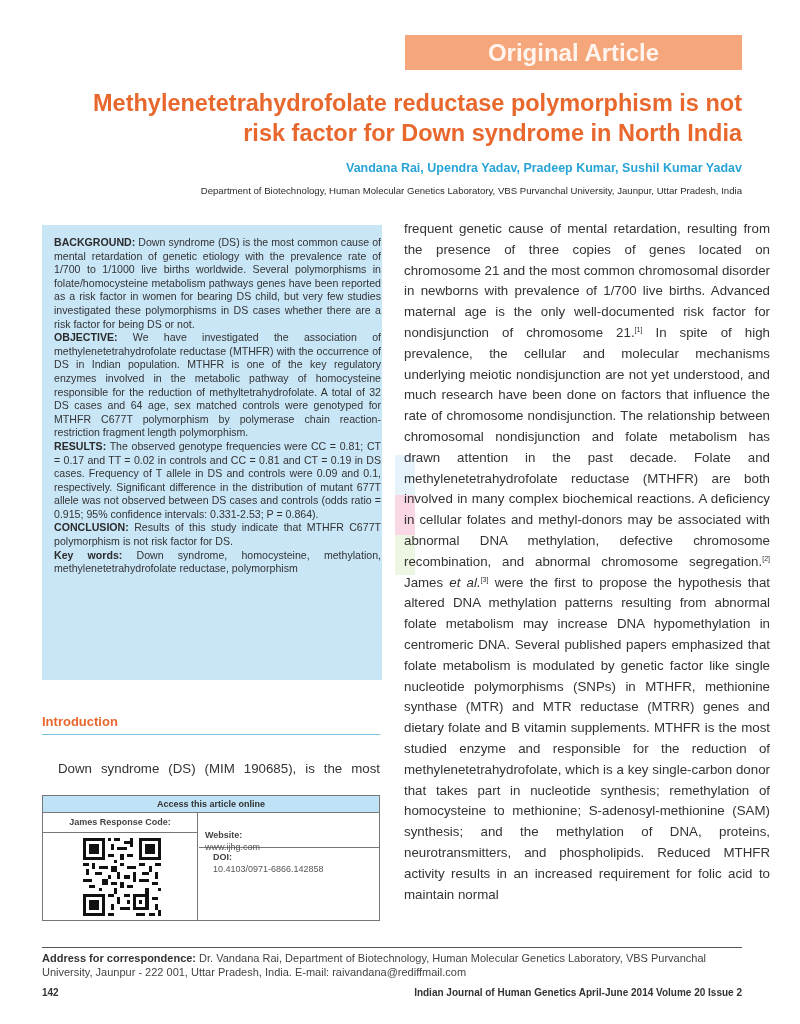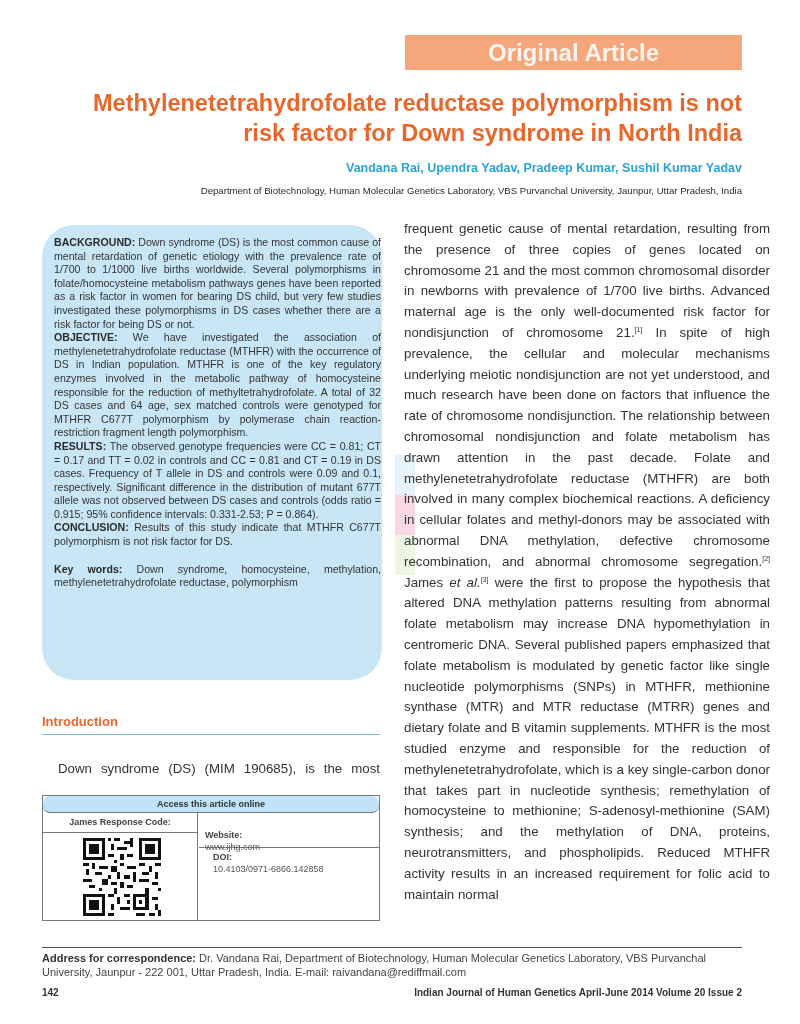--- a/index.html
+++ b/index.html
@@ -20,44 +20,44 @@
     color: #29a4d6; font-weight: bold; font-size: 12.5px;
   }
   .affil {
     position: absolute; left: 40px; top: 185px; width: 702px; text-align: right;
     color: #2b2b2b; font-size: 9.6px;
   }
 
   .abstract {
     position: absolute; left: 42px; top: 225px; width: 340px; height: 455px;
     background: #c9e6f7; padding: 11px 1px 10px 12px;
-    font-size: 10.6px; line-height: 13.6px; text-align: justify; color: #333; border-radius: 32px;
+    font-size: 10.6px; line-height: 13.6px; text-align: justify; color: #333;
   }
   .abstract p { margin: 0; }
   .abstract b { color: #2b2b2b; font-weight: bold; }
-  .abstract .kw { margin-top: 14px; }
+  .abstract .kw { }
 
   .intro-head {
     position: absolute; left: 42px; top: 714px; width: 338px;
     color: #e8672d; font-weight: bold; font-size: 13px; padding-bottom: 5px;
     border-bottom: 1.5px solid #7cc0e0;
   }
   .intro-first {
     position: absolute; left: 42px; top: 761px; width: 338px;
     font-size: 13.3px; text-align: justify; text-align-last: justify; color: #333;
     padding-left: 16px;
   }
 
   .access {
     position: absolute; left: 42px; top: 795px; width: 338px; height: 126px;
     border: 1px solid #777; font-size: 9px;
   }
   .access .hdr {
     height: 17px; background: #bfe2f6; border-bottom: 1px solid #777;
-    text-align: center; font-weight: bold; line-height: 16px; color: #333; border-radius: 7px;
+    text-align: center; font-weight: bold; line-height: 16px; color: #333;
   }
   .access .left { position: absolute; left: 0; top: 17px; width: 155px; bottom: 0; border-right: 1px solid #777; }
   .access .left .qr-label { height: 20px; border-bottom: 1px solid #777; text-align: center; line-height: 19px; font-weight: bold; color: #444; }
   .access .qr { position: absolute; left: 40px; top: 25px; width: 78px; height: 78px; }
   .access .right { position: absolute; left: 156px; top: 17px; right: 0; bottom: 0; }
   .access .web { height: 34px; border-bottom: 1px solid #777; padding: 17px 6px; }
   .access .doi { padding: 4px 14px; }
   .access .lbl { font-weight: bold; color: #444; }
   .access .val { color: #555; margin-top: 2px; }
 

